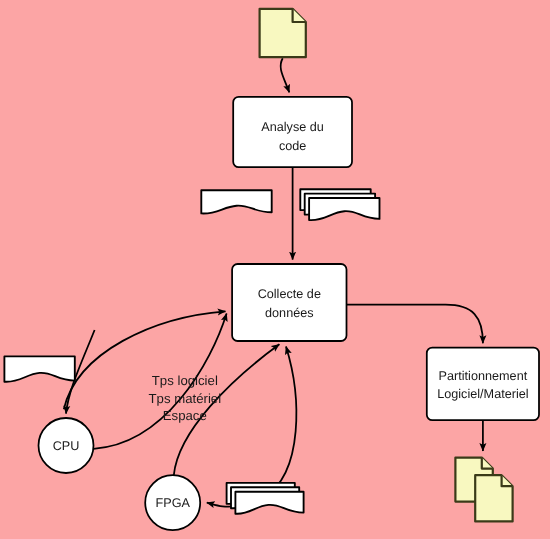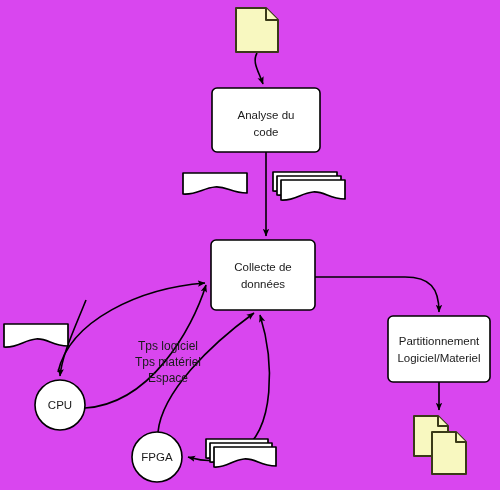--- a/index.html
+++ b/index.html
@@ -11,21 +11,21 @@
   body {
     width: 500px;
     height: 490px;
     font-family: "Liberation Sans", sans-serif;
     overflow: hidden;
   }
   #diagram-root {
     position: relative;
     width: 500px;
     height: 490px;
-    background: #d946ef;
+    background: #fca5a5;
   }
   svg.canvas {
     position: absolute;
     top: 0;
     left: 0;
     width: 500px;
     height: 490px;
   }
   .node-label {
     font-family: "Liberation Sans", sans-serif;

